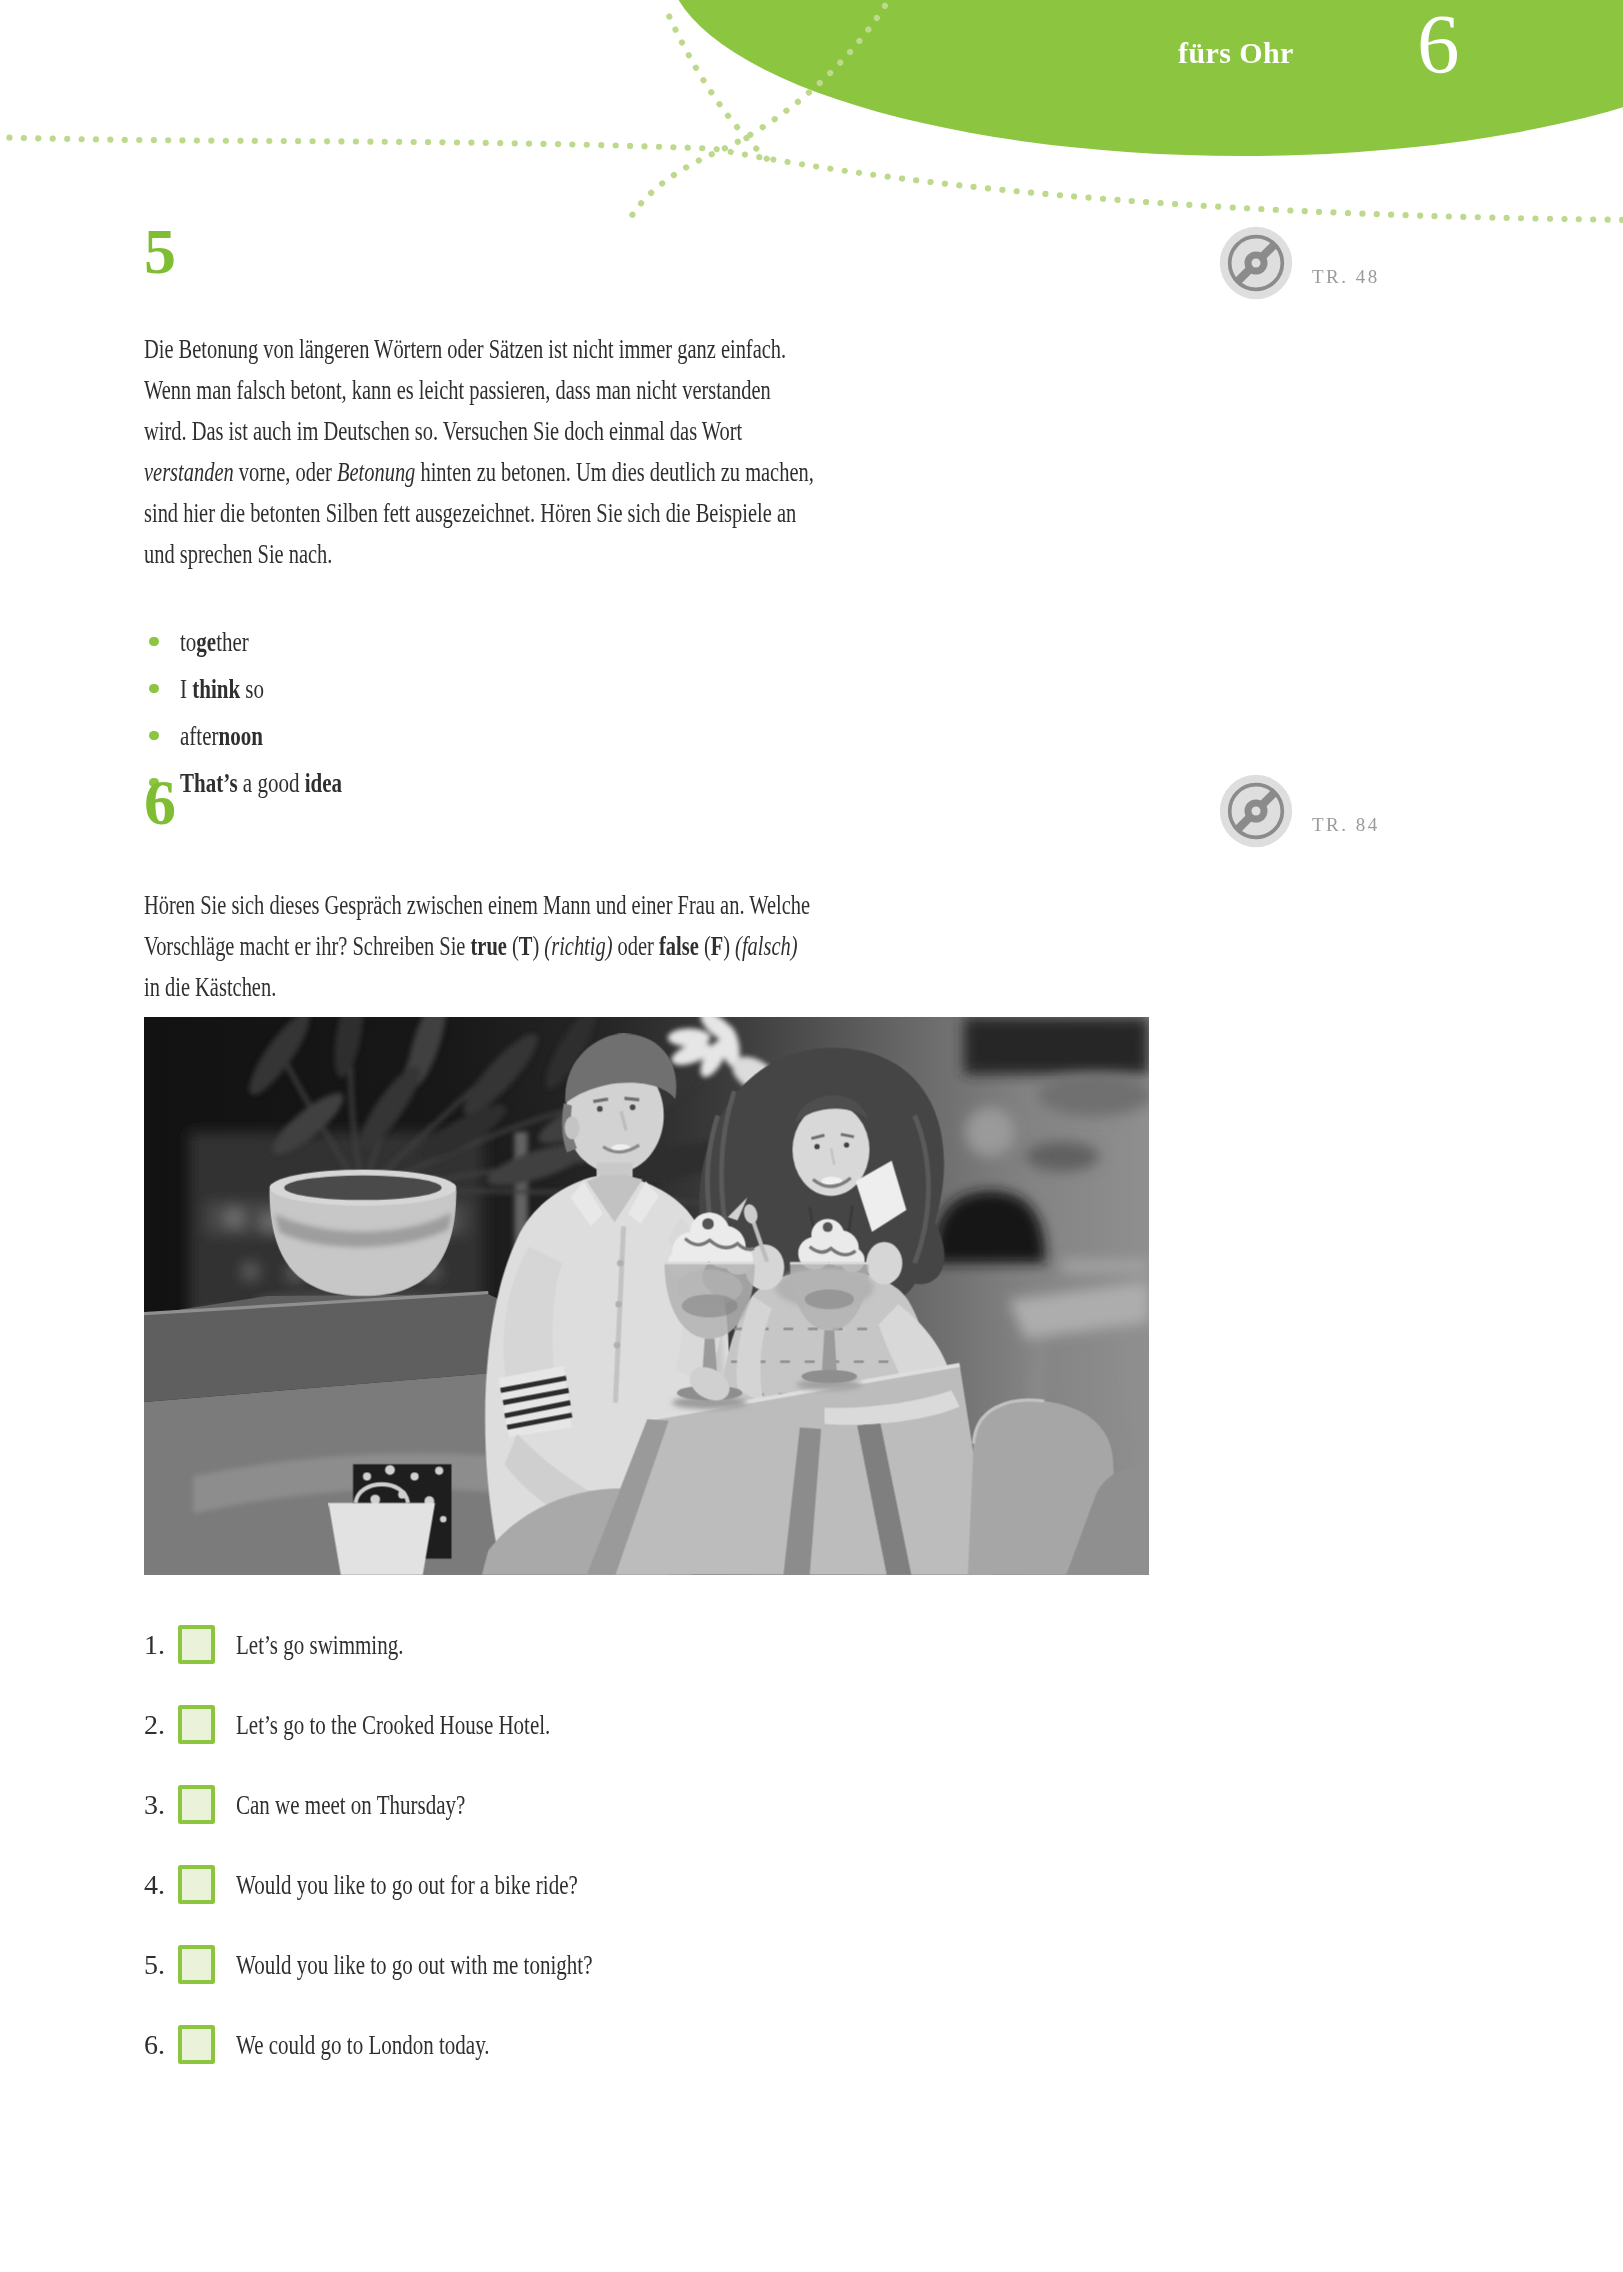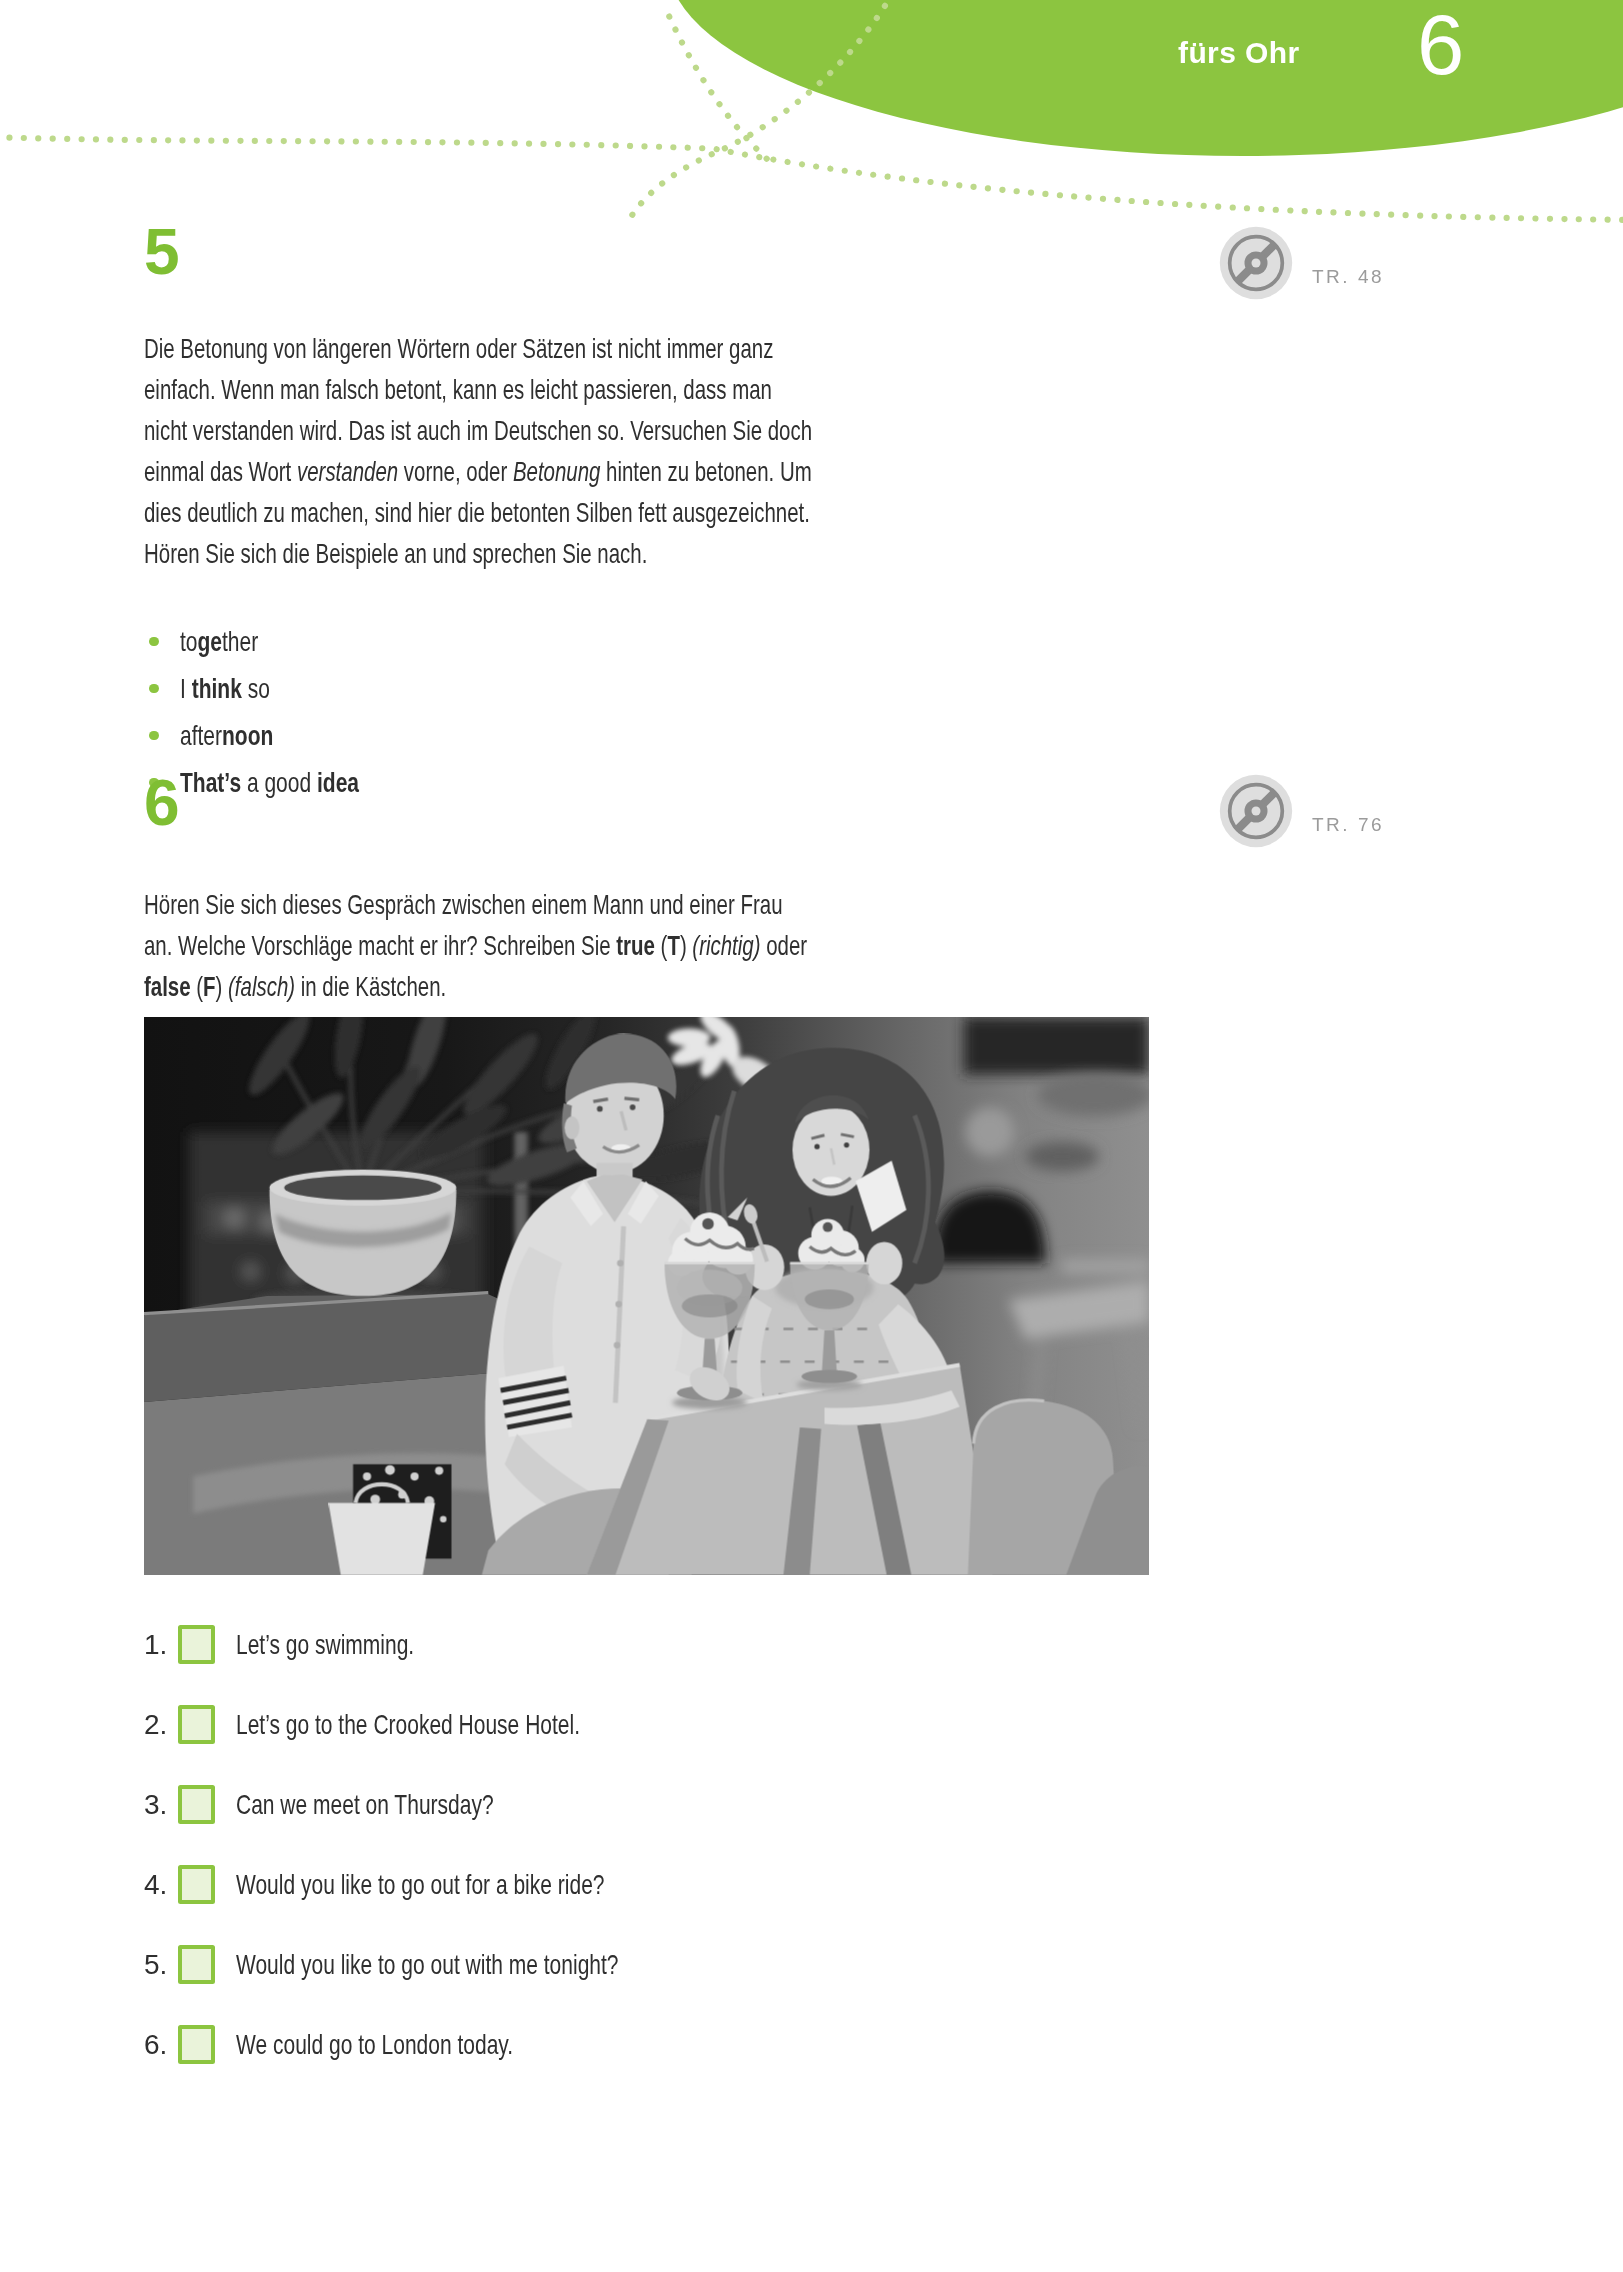--- a/index.html
+++ b/index.html
@@ -1,17 +1,17 @@
 <!DOCTYPE html>
 <html style="font-size:13px"><head>
 <meta charset="utf-8">
 <style>
   html,body{margin:0;padding:0;background:#ffffff;}
   .page{position:relative;width:1624px;height:2112px;background:#fff;overflow:hidden;
-        font-family:Liberation Sans, sans-serif;color:#2f2f2f;}
+        font-family:Liberation Serif, serif;color:#2f2f2f;}
   .deco{position:absolute;left:0;top:0;}
   .tab-label{position:absolute;left:1178px;top:36px;font-size:30px;font-weight:bold;color:#fff;letter-spacing:0.4px;}
   .tab-num{position:absolute;left:1417px;top:0;font-size:85px;font-weight:400;color:#fff;line-height:1.05;}
   .section-num{position:absolute;left:144px;font-size:64px;font-weight:bold;color:#7fbe33;line-height:1;}
   .audio{position:absolute;left:1219px;width:74px;height:74px;}
   .audio-label{position:absolute;left:1312px;font-size:19px;color:#9b9b9b;letter-spacing:2.5px;white-space:nowrap;}
   .para{position:absolute;left:144px;width:919px;font-size:28px;line-height:41px;
         transform:scaleX(0.73);transform-origin:0 0;}
   .b{font-weight:bold;}
   .i{font-style:italic;}
@@ -82,21 +82,21 @@
 
   <div class="section-num" style="top:771px;">6</div>
 
   <svg class="audio" style="top:774px;" viewBox="0 0 90 90">
     <circle cx="45" cy="45" r="44" fill="#dedede"></circle>
     <line x1="69" y1="21" x2="21" y2="69" stroke="#8b8b8b" stroke-width="10"></line>
     <circle cx="45" cy="45" r="32" fill="none" stroke="#8b8b8b" stroke-width="4.5"></circle>
     <circle cx="45" cy="45" r="14" fill="#8b8b8b"></circle>
     <circle cx="45" cy="45" r="5.5" fill="#dedede"></circle>
   </svg>
-  <div class="audio-label" style="top:814px;">TR. 76</div>
+  <div class="audio-label" style="top:814px;">TR. 84</div>
 
   <div class="para" style="top:884px;"><span>Hören Sie sich dieses Gespräch zwischen einem Mann und einer Frau an. Welche Vorschläge macht er ihr? Schreiben Sie </span><span class="b">true</span><span> (</span><span class="b">T</span><span>) </span><span class="i">(richtig)</span><span> oder </span><span class="b">false</span><span> (</span><span class="b">F</span><span>) </span><span class="i">(falsch)</span><span> in die Kästchen.</span></div>
 
   <svg class="photo" viewBox="0 0 1226 680" preserveAspectRatio="none">
     <defs>
       <linearGradient id="bgG" x1="0" y1="0" x2="1" y2="0">
         <stop offset="0" stop-color="#121212"></stop>
           <stop offset="0.30" stop-color="#181818"></stop>
         <stop offset="0.46" stop-color="#262626"></stop>
           <stop offset="0.60" stop-color="#3f3f3f"></stop>

